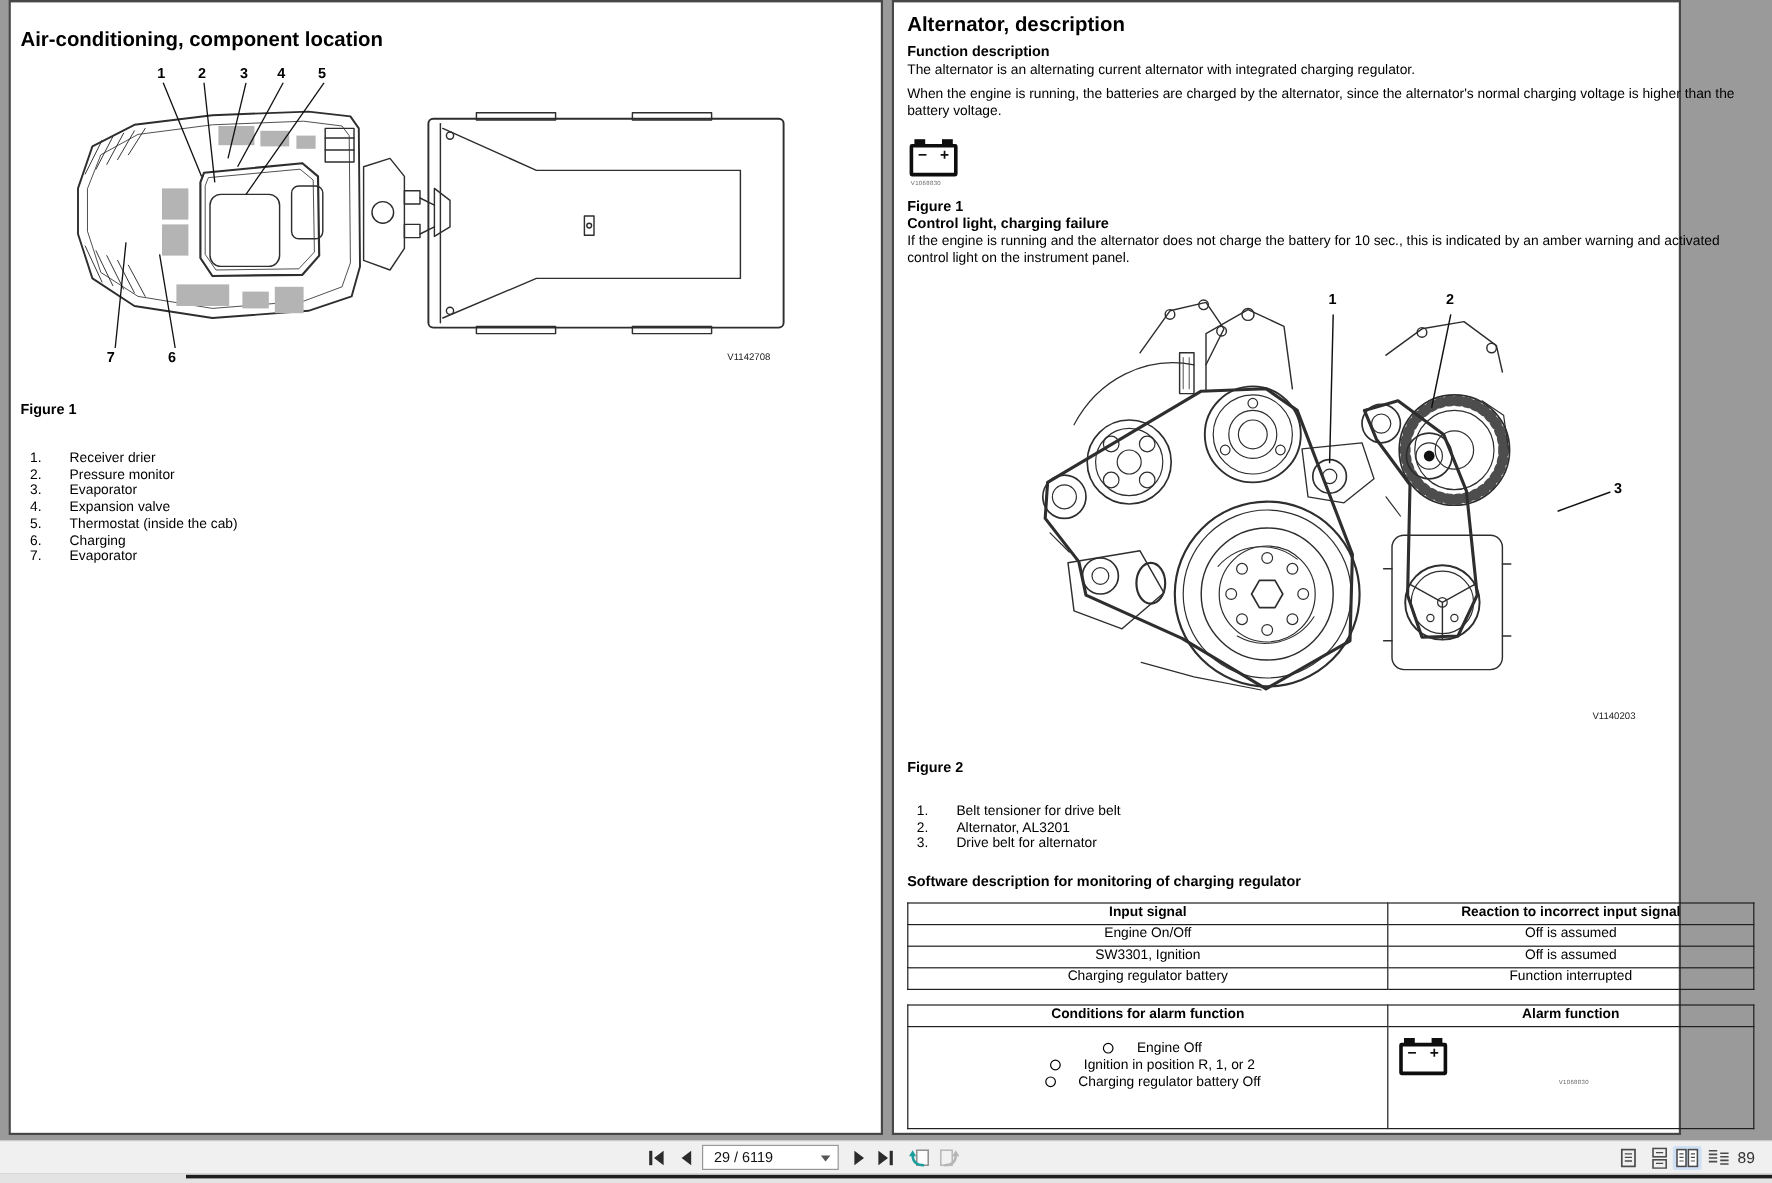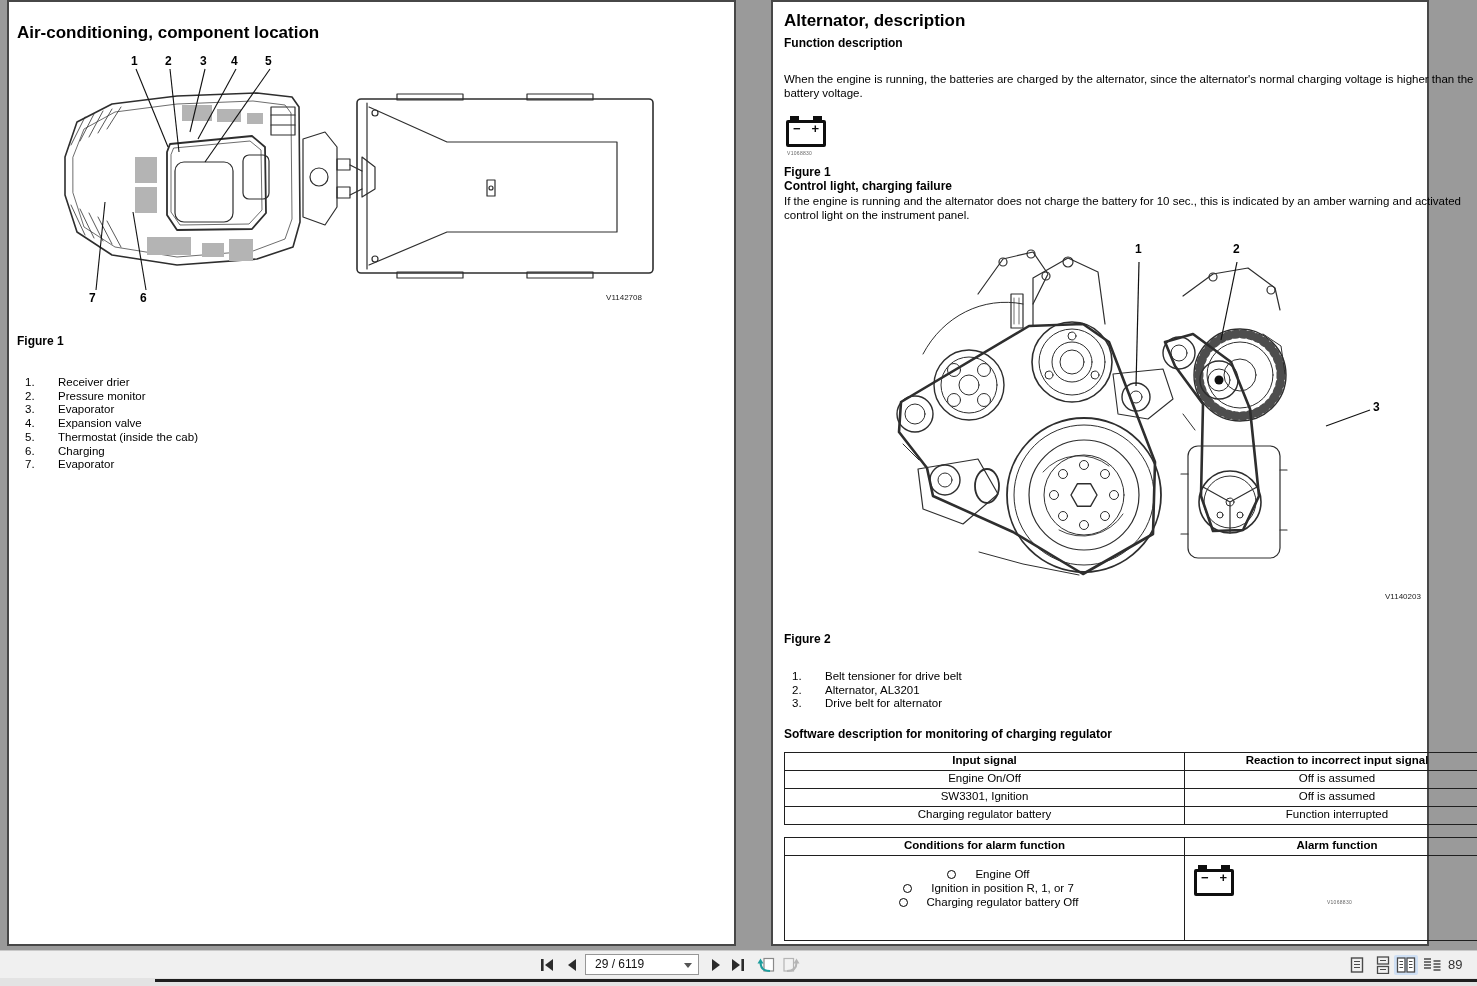--- a/index.html
+++ b/index.html
@@ -1,20 +1,20 @@
 <!DOCTYPE html>
 <html><head>
 <meta charset="utf-8">
 <style>
   html,body{margin:0;padding:0;}
   body{font-family:"Liberation Sans",sans-serif;background:#9a9a9a;}
   #screen{position:relative;width:1477px;height:986px;overflow:hidden;background:#9a9a9a;}
   .page{position:absolute;top:0;height:946px;background:#ffffff;border:2px solid #474747;box-sizing:border-box;}
   #page-left{left:7px;width:729px;}
-  #page-right{left:743px;width:658px;margin-left:28px;}
+  #page-right{left:743px;width:658px;}
   .abs{position:absolute;}
   .h1{font-size:17px;font-weight:bold;color:#000;white-space:nowrap;}
   .h2{font-size:12px;font-weight:bold;color:#000;}
   .btxt{font-size:11.5px;line-height:14px;color:#000;}
   .callout{position:absolute;font-size:12px;font-weight:bold;color:#000;}
   .imgid{position:absolute;font-size:8px;color:#1c1c1c;}
   .lrow{line-height:13.7px;font-size:11.5px;color:#000;white-space:nowrap;}
   .lnum{display:inline-block;width:33px;}
   
   .battery{position:relative;width:34px;height:21px;border:3px solid #0e0e0e;border-radius:2px;background:#fff;}
@@ -127,20 +127,21 @@
       <div class="lrow"><span class="lnum">4.</span><span>Expansion valve</span></div>
       <div class="lrow"><span class="lnum">5.</span><span>Thermostat (inside the cab)</span></div>
       <div class="lrow"><span class="lnum">6.</span><span>Charging</span></div>
       <div class="lrow"><span class="lnum">7.</span><span>Evaporator</span></div>
     </div>
   </div>
 
   <div class="page" id="page-right">
     <div class="abs h1" style="left:11px;top:9px;">Alternator, description</div>
     <div class="abs h2" style="left:11px;top:34px;">Function description</div>
+    <div class="abs btxt" style="left:11px;top:50px;width:705px;">The alternator is an alternating current alternator with integrated charging regulator.</div>
     <div class="abs btxt" style="left:11px;top:70px;width:703px;">When the engine is running, the batteries are charged by the alternator, since the alternator's normal charging voltage is higher than the battery voltage.</div>
 
     <div class="abs" style="left:13px;top:118px;">
       <div class="battery">
         <div class="term t-l"></div>
         <div class="term t-r"></div>
         <span class="sgn s-l">−</span>
         <span class="sgn s-r">+</span>
       </div>
       <div class="batcap">V1068830</div>
@@ -241,21 +242,21 @@
 
       <g stroke="#111" stroke-width="1.2">
         <line x1="256" y1="28" x2="253" y2="152"></line>
         <line x1="354" y1="28" x2="338" y2="106"></line>
         <line x1="487" y1="176" x2="443" y2="192"></line>
       </g>
     </svg>
     <span class="callout" style="left:362px;top:240px;">1</span>
     <span class="callout" style="left:460px;top:240px;">2</span>
     <span class="callout" style="left:600px;top:398px;">3</span>
-    <span class="imgid" style="left:612px;top:590px;width:110px;">V1140203</span>
+    <span class="imgid" style="left:582px;top:590px;width:110px;">V1140203</span>
 
     <div class="abs h2" style="left:11px;top:630px;">Figure 2</div>
 
     <div class="abs" style="left:19px;top:668px;">
       <div class="lrow"><span class="lnum">1.</span><span>Belt tensioner for drive belt</span></div>
       <div class="lrow"><span class="lnum">2.</span><span>Alternator, AL3201</span></div>
       <div class="lrow"><span class="lnum">3.</span><span>Drive belt for alternator</span></div>
     </div>
 
     <div class="abs h2" style="left:11px;top:725px;">Software description for monitoring of charging regulator</div>
@@ -291,21 +292,21 @@
           <col style="width:305px">
         </colgroup>
       <tbody>
           <tr>
         <th>Conditions for alarm function</th>
         <th>Alarm function</th>
       </tr>
       <tr>
         <td class="cond-cell">
           <div class="cline"><span class="ring"></span><span>Engine Off</span></div>
-          <div class="cline"><span class="ring"></span><span>Ignition in position R, 1, or 7</span></div>
+          <div class="cline"><span class="ring"></span><span>Ignition in position R, 1, or 2</span></div>
           <div class="cline"><span class="ring"></span><span>Charging regulator battery Off</span></div>
         </td>
         <td class="alarm-cell">
           <div style="margin:8px 0 0 4px;">
             <div class="battery">
               <div class="term t-l"></div>
               <div class="term t-r"></div>
               <span class="sgn s-l">−</span>
               <span class="sgn s-r">+</span>
             </div>

